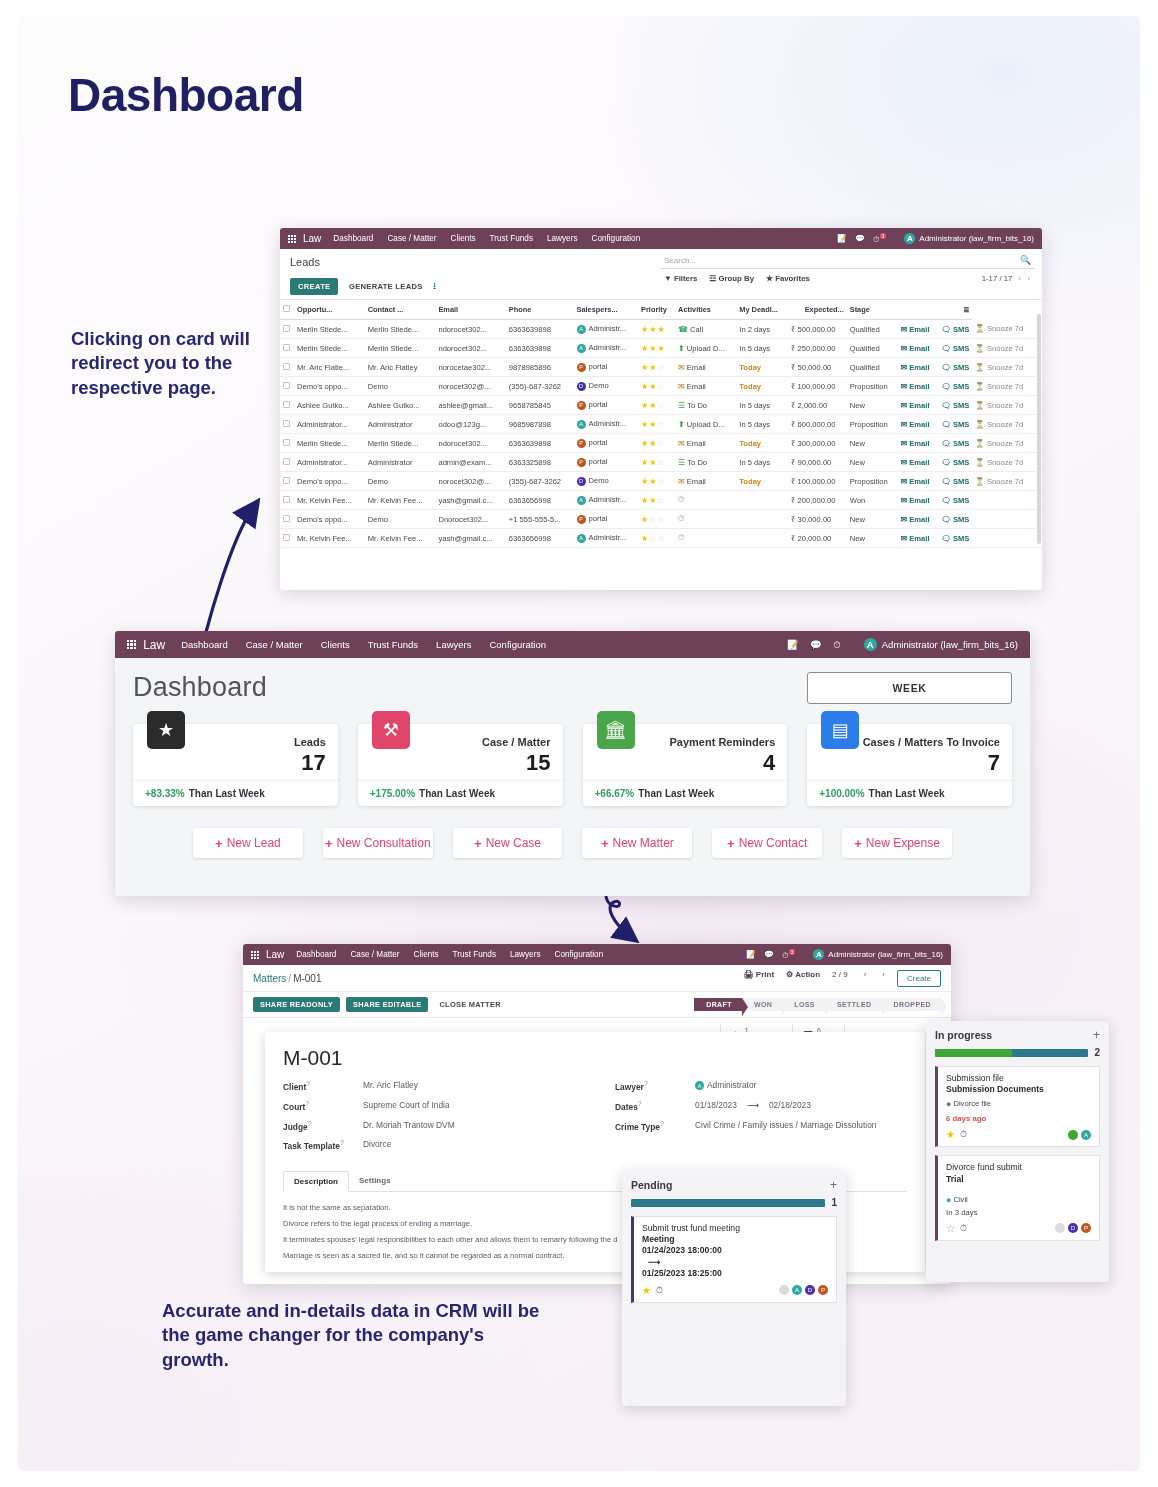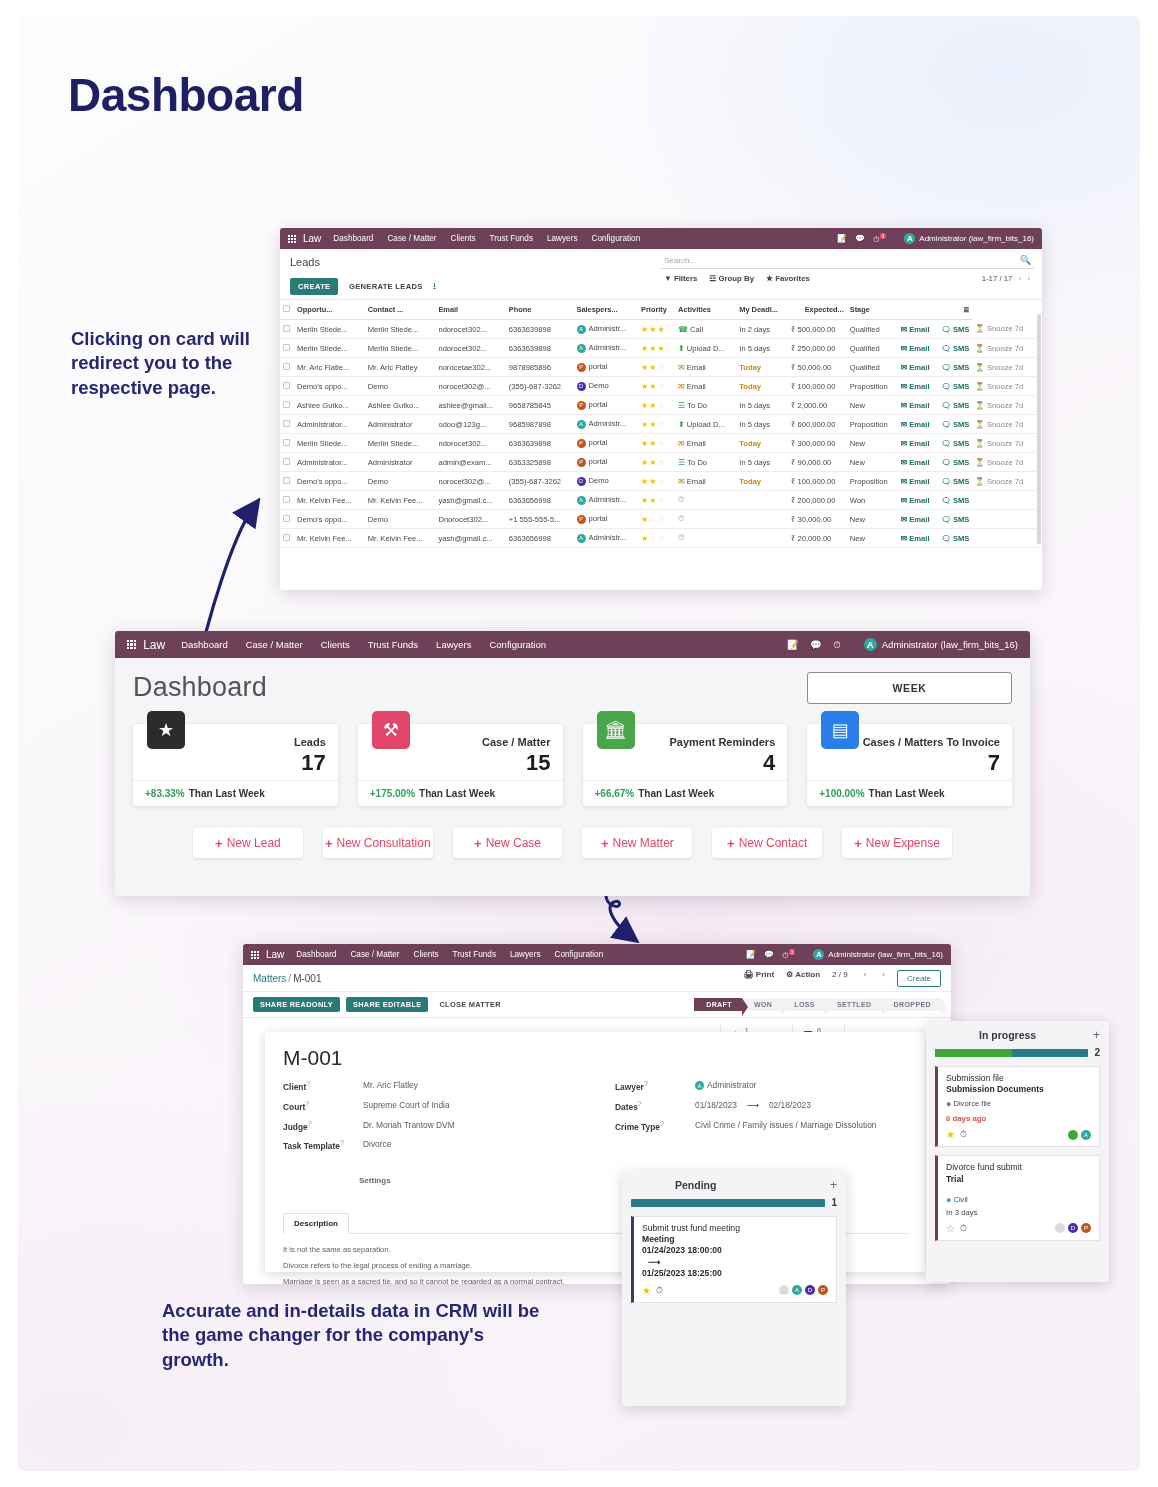--- a/index.html
+++ b/index.html
@@ -237,31 +237,31 @@
   .m-name { font-size: 21px; color: #2b2830; font-weight: 400; margin-bottom: 10px; }
   .m-grid { display: flex; gap: 40px; }
   .m-col { flex: 1; }
   .m-row { display: flex; font-size: 8.4px; margin-bottom: 8px; }
   .m-row .k { width: 80px; font-weight: bold; color: #3d3542; }
   .m-row .k sup { color: #9b8f99; font-weight: normal; }
   .m-row .v { color: #5f5866; }
   .m-row .v .arr { margin: 0 10px; color: #3d3542; }
   .tabs { display: flex; border-bottom: 1px solid #e2dfe3; margin-top: 12px; }
   .tab { font-size: 8px; font-weight: bold; color: #6e6675; padding: 5px 10px; }
-  .tab.active { color: #2b2830; border: 1px solid #e2dfe3; border-bottom: 1px solid #fff; margin-bottom: -1px; border-radius: 2px 2px 0 0; margin-top: 42px; }
+  .tab.active { color: #2b2830; border: 1px solid #e2dfe3; border-bottom: 1px solid #fff; margin-bottom: -1px; border-radius: 2px 2px 0 0; }
   .desc { padding-top: 8px; font-size: 7.6px; color: #5f5866; line-height: 2.1; }
 
   
   .kb {
     position: absolute; background: #f4f4f6; border-radius: 3px;
     box-shadow: 0 3px 14px rgba(40,20,40,.18); padding: 8px 9px 10px;
   }
   #kb-inprogress { left: 908px; top: 1005px; width: 183px; height: 261px; }
   #kb-pending { left: 604px; top: 1155px; width: 224px; height: 235px; background:#f4f4f6; }
-  .kb-head { display: flex; align-items: flex-end; margin-left: 44px; }
+  .kb-head { display: flex; align-items: flex-end; }
   .kb-title { font-size: 10.5px; font-weight: bold; color: #3d3542; }
   .kb-plus { margin-left: auto; color: #6e6675; font-size: 12px; line-height: 1; }
   .kb-bar-row { display: flex; align-items: center; margin-top: 6px; gap: 6px; }
   .kb-bar { flex: 1; height: 8px; background: #2a7a8a; border-radius: 1px; overflow: hidden; display:flex; }
   .kb-bar .seg-green { background: #3fa535; }
   .kb-count { font-size: 10px; color: #3d3542; font-weight: bold; }
   .kcard {
     background: #fff; border: 1px solid #e3e1e5; border-left: 3px solid #6f4158;
     margin-top: 8px; padding: 6px 8px;
   }
@@ -796,20 +796,21 @@
             </div>
           </div>
       </div>
       <div class="tabs">
         <span class="tab active">Description</span>
         <span class="tab">Settings</span>
       </div>
       <div class="desc" id="desc-block">
           <div>It is not the same as separation.</div>
           <div>Divorce refers to the legal process of ending a marriage.</div>
+          <div>It terminates spouses' legal responsibilities to each other and allows them to remarry following the d</div>
           <div>Marriage is seen as a sacred tie, and so it cannot be regarded as a normal contract.</div>
         </div>
     </div>
   </div>
 
   <div class="kb" id="kb-inprogress">
     <div class="kb-head">
       <span class="kb-title">In progress</span>
       <span class="kb-plus">+</span>
     </div>

